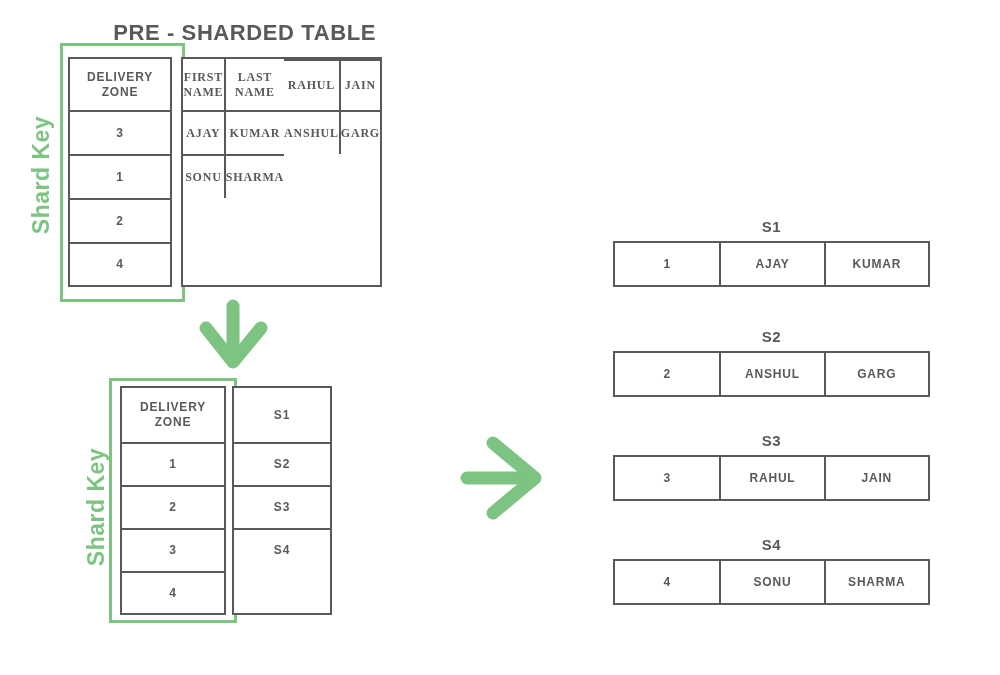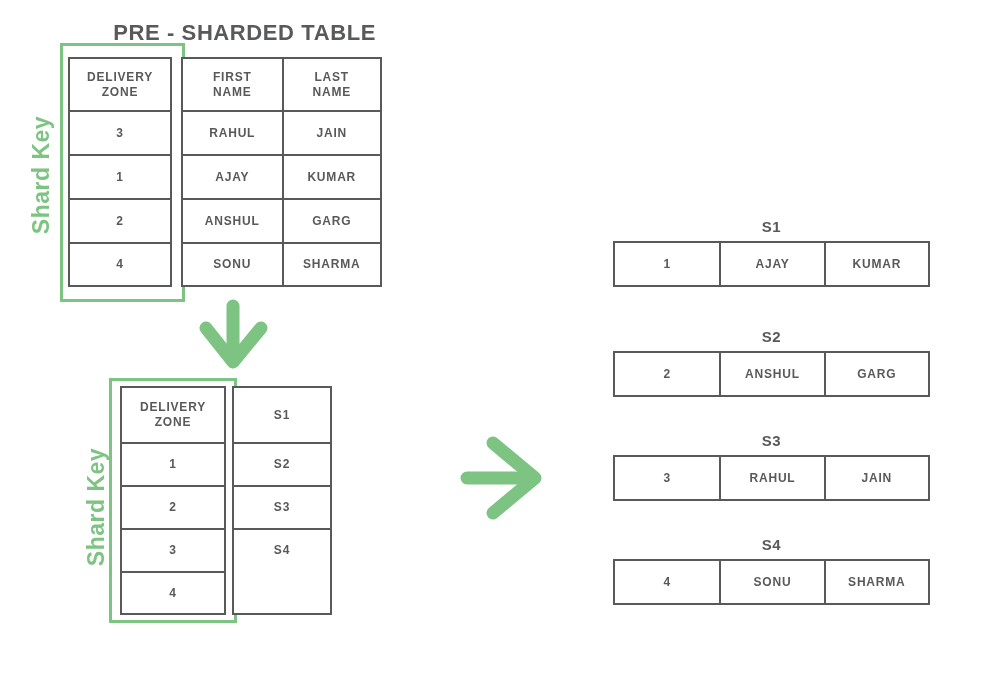--- a/index.html
+++ b/index.html
@@ -27,21 +27,21 @@
   }
   .cell{
     display:flex;align-items:center;justify-content:center;
     font-weight:bold;font-size:12px;letter-spacing:.8px;
     color:var(--gray);white-space:pre-line;text-align:center;
     line-height:1.25;box-sizing:border-box;
   }
   
   .col-table .cell:not(:first-child){border-top:2px solid var(--gray);}
   
-  .two-col{grid-template-columns:1fr 1fr;}
+  .two-col{grid-template-columns:1fr 1fr 1fr 1fr;font-family:Liberation Serif, serif;}
   .two-col .cell:nth-child(even){border-left:2px solid var(--gray);}
   .two-col .cell:nth-child(n+3){border-top:2px solid var(--gray);}
   
   .row3{grid-template-columns:1fr 1fr 1fr;height:46px;}
   .row3 .cell + .cell{border-left:2px solid var(--gray);}
 
   .rows-5a{grid-template-rows:51px 44px 44px 44px auto;height:230px;}
   .rows-5b{grid-template-rows:54px 43px 43px 43px auto;height:229px;}
 
   #keycol1{left:68px;top:57px;width:104px;}

